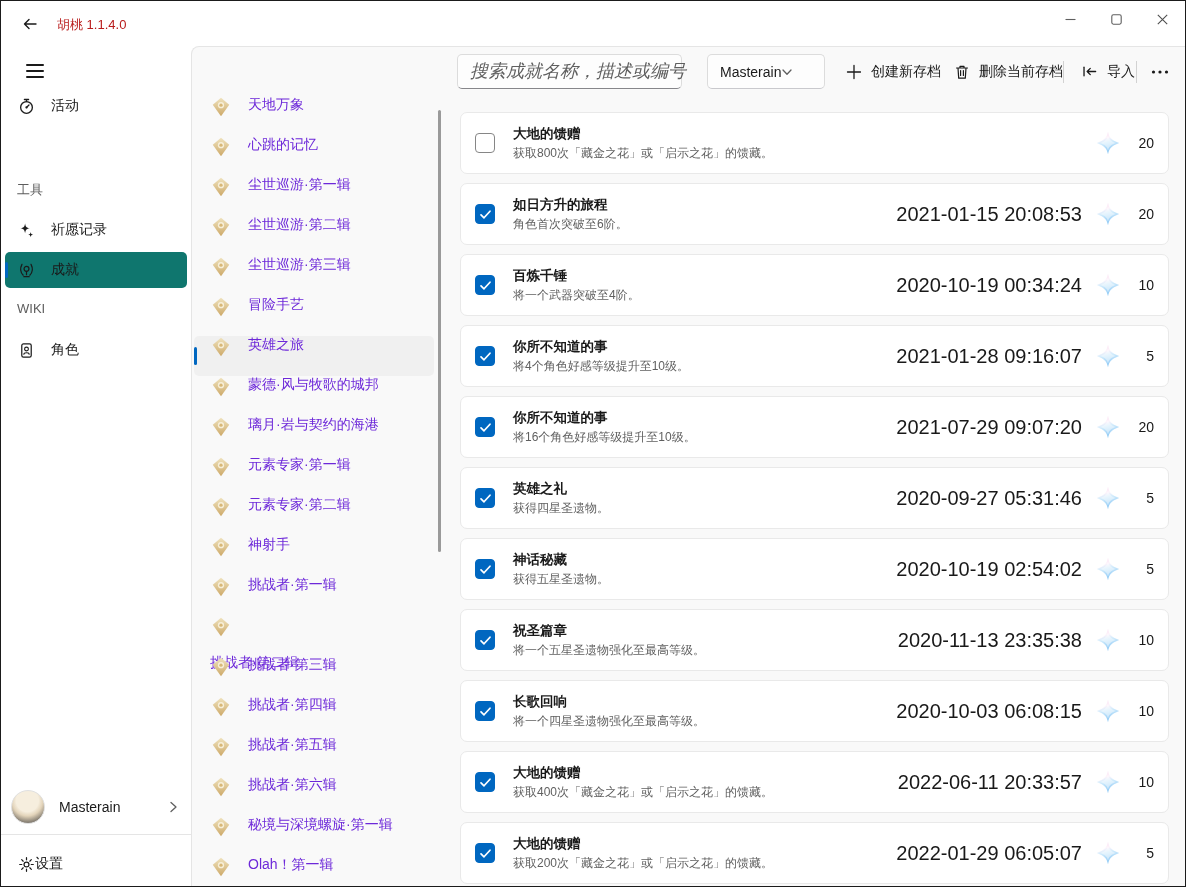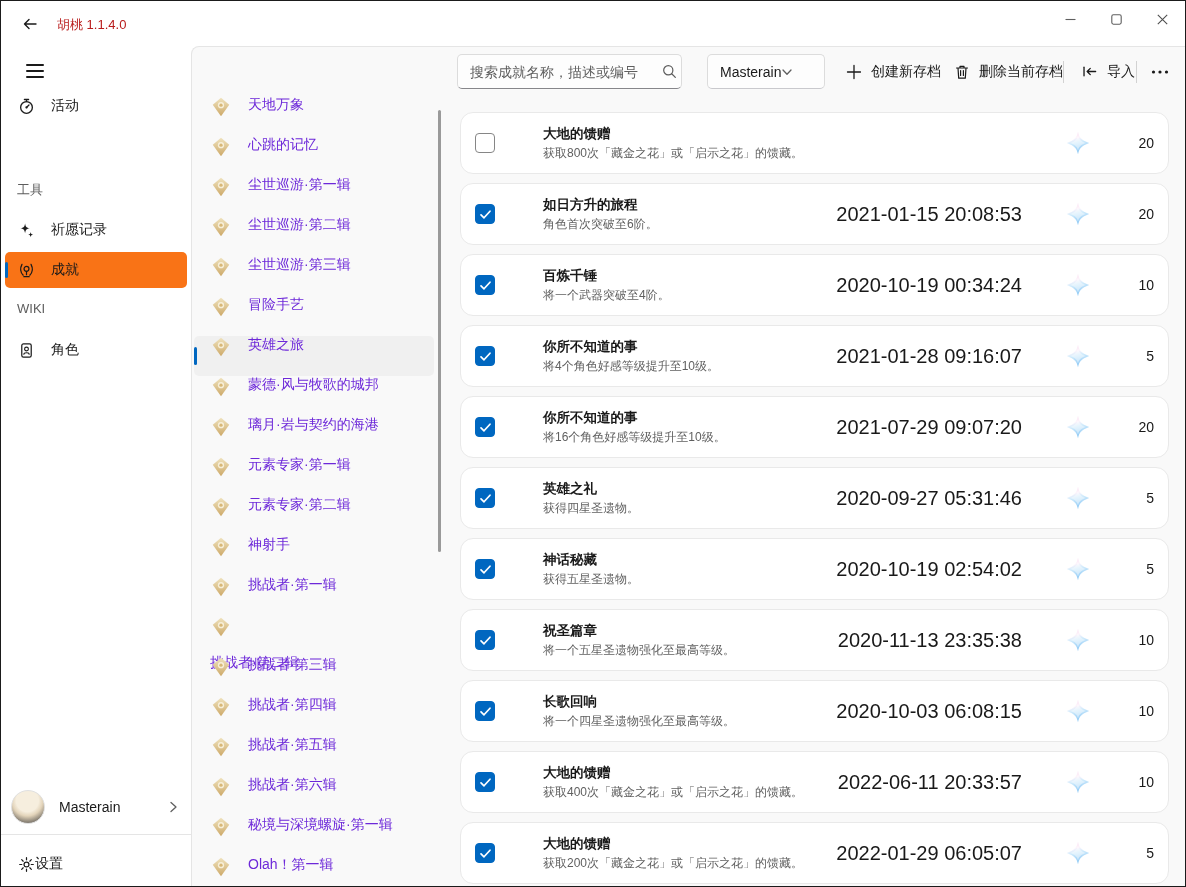--- a/index.html
+++ b/index.html
@@ -15,21 +15,21 @@
   .back-btn { position:absolute; left:12px; top:8px; width:34px; height:30px; border:none; background:transparent; border-radius:5px; display:flex; align-items:center; justify-content:center; cursor:pointer; }
   .app-title { position:absolute; left:56px; top:15px; font-size:13px; color:#b91c1c; }
   .win-controls { position:absolute; right:0; top:0; height:36px; display:flex; }
   .win-btn { width:46px; height:36px; border:none; background:transparent; display:flex; align-items:center; justify-content:center; cursor:pointer; }
 
   
   .sidebar { position:absolute; left:0; top:45px; width:190px; height:842px; background:#ffffff; }
   .menu-btn { position:absolute; left:14px; top:8px; width:40px; height:34px; border:none; background:transparent; border-radius:5px; display:flex; flex-direction:column; justify-content:center; gap:4px; align-items:center; cursor:pointer; }
   .menu-btn i { display:block; width:18px; height:2px; background:#1a1a1a; border-radius:1px; }
   .nav-item { position:absolute; left:4px; width:182px; height:36px; display:flex; align-items:center; padding-left:12px; gap:16px; border-radius:5px; font-size:14px; cursor:pointer; }
-  .nav-item.selected { background:#f97316; }
+  .nav-item.selected { background:#0f766e; }
   .nav-item .indicator { display:none; }
   .nav-item.selected .indicator { display:block; position:absolute; left:0; top:10px; width:3px; height:16px; border-radius:2px; background:var(--accent); }
   .nav-section { position:absolute; left:16px; font-size:13px; color:#5d5d5d; }
   .nav-ico { width:18px; height:18px; flex:0 0 18px; display:flex; align-items:center; justify-content:center; }
   .user-row { position:absolute; left:0; top:736px; width:190px; height:50px; display:flex; align-items:center; padding:0 12px 0 10px; gap:14px; cursor:pointer; }
   .avatar { width:34px; height:34px; border-radius:50%; background:radial-gradient(circle at 48% 30%, #f6eede 0 40%, #e3d4ba 55%, #8d8578 76%, #4a4f5e 100%); border:1px solid #e0e0e0; }
   .user-name { font-size:14px; flex:1; }
   .sidebar-divider { position:absolute; left:0; top:788px; width:190px; height:1px; background:#e5e5e5; }
   .settings-row { position:absolute; left:4px; top:800px; width:182px; height:36px; display:flex; align-items:center; padding-left:12px; border-radius:5px; font-size:14px; cursor:pointer; }
 
@@ -42,31 +42,31 @@
   .cat-list { position:absolute; left:0; top:0; width:248px; height:842px; }
   .cat-item { position:absolute; left:2px; width:240px; height:40px; display:flex; padding-left:16px; gap:16px; border-radius:5px; font-size:14px; cursor:pointer; color:#6d28d9; }
   .cat-item.selected { background:#f0f0f0; }
   .cat-item .indicator { display:none; }
   .cat-item.selected .indicator { display:block; position:absolute; left:0; top:11px; width:3px; height:18px; border-radius:2px; background:var(--accent); }
   .cat-ico { width:22px; height:22px; flex:0 0 22px; }
   .cat-scrollbar { position:absolute; left:246px; top:63px; width:3px; height:442px; background:#9a9a9a; border-radius:2px; cursor:pointer; }
 
   
   .search-box { position:absolute; left:265px; top:7px; width:225px; height:35px; background:#fdfdfd; border:1px solid #dcdcdc; border-bottom-color:#86868a; border-radius:5px; display:flex; align-items:center; }
-  .search-box input { flex:1; border:none; outline:none; background:transparent; font-size:14px; padding:0 6px 0 12px; color:#1a1a1a; font-family:inherit; }
+  .search-box input { flex:1; border:none; outline:none; background:transparent; font-size:18px; padding:0 6px 0 12px; color:#1a1a1a; font-family:inherit;font-style:italic; }
   .search-box input::placeholder { color:#5f5f5f; opacity:1; }
   .search-ico-btn { width:34px; height:28px; border:none; background:transparent; display:flex; align-items:center; justify-content:center; cursor:pointer; }
   .combo { position:absolute; left:515px; top:7px; width:118px; height:35px; background:#fdfdfd; border:1px solid #dcdcdc; border-bottom-color:#c9c9cd; border-radius:5px; display:flex; align-items:center; padding:0 10px 0 12px; font-size:14px; cursor:pointer; }
   .combo span { flex:1; }
   .tool-btn { position:absolute; top:7px; height:35px; border:none; background:transparent; border-radius:5px; display:flex; align-items:center; gap:9px; font-size:14px; color:#191919; padding:0 10px; cursor:pointer; font-family:inherit; }
   .tb-sep { position:absolute; top:14px; width:1px; height:22px; background:#d2d2d2; }
 
   
   .rows { position:absolute; left:268px; top:65px; width:709px; display:flex; flex-direction:column; gap:9px; }
-  .row { height:62px; background:#ffffff; border:1px solid #e9e9e9; border-radius:13px; display:flex; align-items:center; padding:0 14px; cursor:pointer;gap:30px; }
+  .row { height:62px; background:#ffffff; border:1px solid #e9e9e9; border-radius:7px; display:flex; align-items:center; padding:0 14px; cursor:pointer; }
   .checkbox { width:20px; height:20px; border:1px solid #868686; border-radius:4px; background:#fff; margin-right:18px; flex:0 0 20px; display:flex; align-items:center; justify-content:center; cursor:pointer; }
   .checkbox svg { display:none; }
   .checkbox.checked { background:var(--accent); border-color:var(--accent); }
   .checkbox.checked svg { display:block; }
   .row-text { flex:1; min-width:0; display:flex; flex-direction:column; justify-content:center; gap:3px; }
   .row-title { font-size:13.5px; font-weight:700; color:#191919; line-height:18px; }
   .row-desc { font-size:12px; color:#5f5f5f; line-height:15px; }
   .row-date { font-size:20px; color:#191919; margin-right:14px; white-space:nowrap; }
   .gem { width:24px; height:24px; margin-right:10px; flex:0 0 24px; }
   .row-count { width:24px; text-align:right; font-size:14px; color:#191919; }

